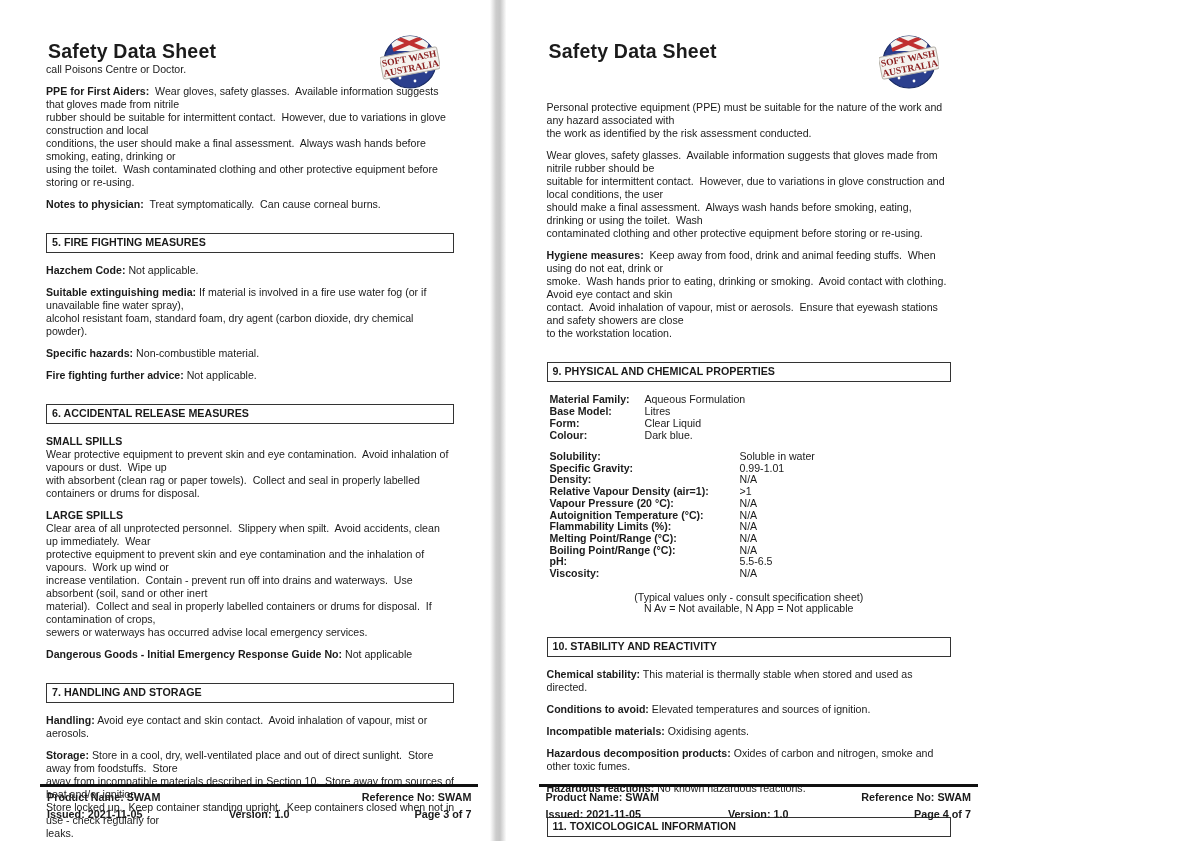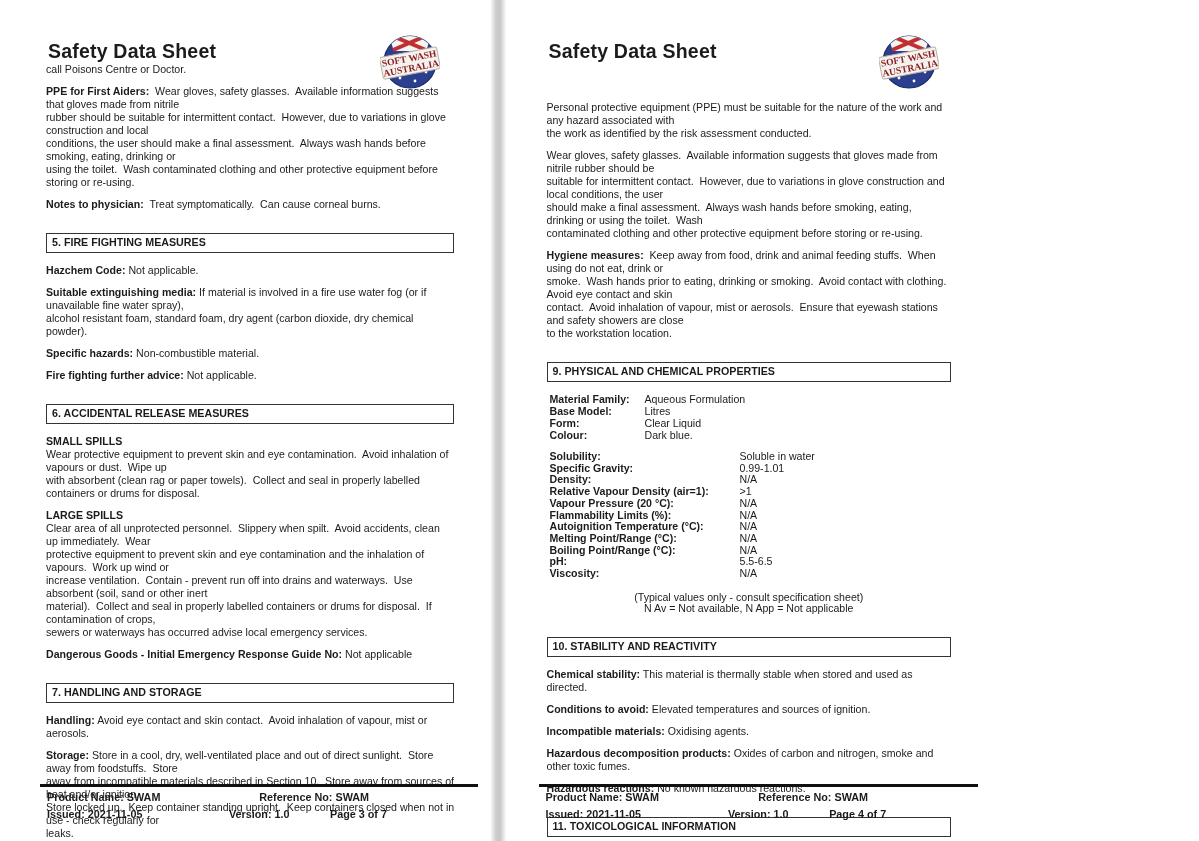--- a/index.html
+++ b/index.html
@@ -36,21 +36,21 @@
   .g1 { margin-bottom:10px; }
   .pnote { text-align:center; font-size:10.6px; line-height:11.6px; margin:12px 0 16px 0; }
 
   .footer { position:absolute; bottom:18px; }
   .left  .footer { left:40px; right:12px; }
   .right .footer { left:33px; right:3px; }
   .frule { border-top:3px solid #101010; margin-bottom:2px; }
   .frow  { display:flex; font-weight:bold; font-size:10.8px; line-height:17px; padding:0 7px; }
   .frow .fl { flex:1; text-align:left; }
   .frow .fc { flex:1; text-align:center; }
-  .frow .fr { flex:1; }
+  .frow .fr { flex:1; text-align:right; }
 
   .logo-label-text { font-family:"Liberation Serif","DejaVu Serif",serif; font-weight:bold; }
 </style>
 </head>
 <body>
 
 <div class="canvas">
 
   <div class="page left">
     <div class="title">Safety Data Sheet</div>
@@ -191,22 +191,22 @@
         <div class="prow"><span class="pk">Form:</span><span class="pv">Clear Liquid</span></div>
         <div class="prow"><span class="pk">Colour:</span><span class="pv">Dark blue.</span></div>
       </div>
 
       <div class="ptable g2">
         <div class="prow"><span class="pk">Solubility:</span><span class="pv">Soluble in water</span></div>
         <div class="prow"><span class="pk">Specific Gravity:</span><span class="pv">0.99-1.01</span></div>
         <div class="prow"><span class="pk">Density:</span><span class="pv">N/A</span></div>
         <div class="prow"><span class="pk">Relative Vapour Density (air=1):</span><span class="pv">&gt;1</span></div>
         <div class="prow"><span class="pk">Vapour Pressure (20 °C):</span><span class="pv">N/A</span></div>
+        <div class="prow"><span class="pk">Autoignition Temperature (°C):</span><span class="pv">N/A</span></div>
         <div class="prow"><span class="pk">Flammability Limits (%):</span><span class="pv">N/A</span></div>
-        <div class="prow"><span class="pk">Autoignition Temperature (°C):</span><span class="pv">N/A</span></div>
         <div class="prow"><span class="pk">Melting Point/Range (°C):</span><span class="pv">N/A</span></div>
         <div class="prow"><span class="pk">Boiling Point/Range (°C):</span><span class="pv">N/A</span></div>
         <div class="prow"><span class="pk">pH:</span><span class="pv">5.5-6.5</span></div>
         <div class="prow"><span class="pk">Viscosity:</span><span class="pv">N/A</span></div>
       </div>
 
       <div class="pnote">
         <div>(Typical values only - consult specification sheet)</div>
         <div>N Av  =  Not available, N App  =  Not applicable</div>
       </div>

